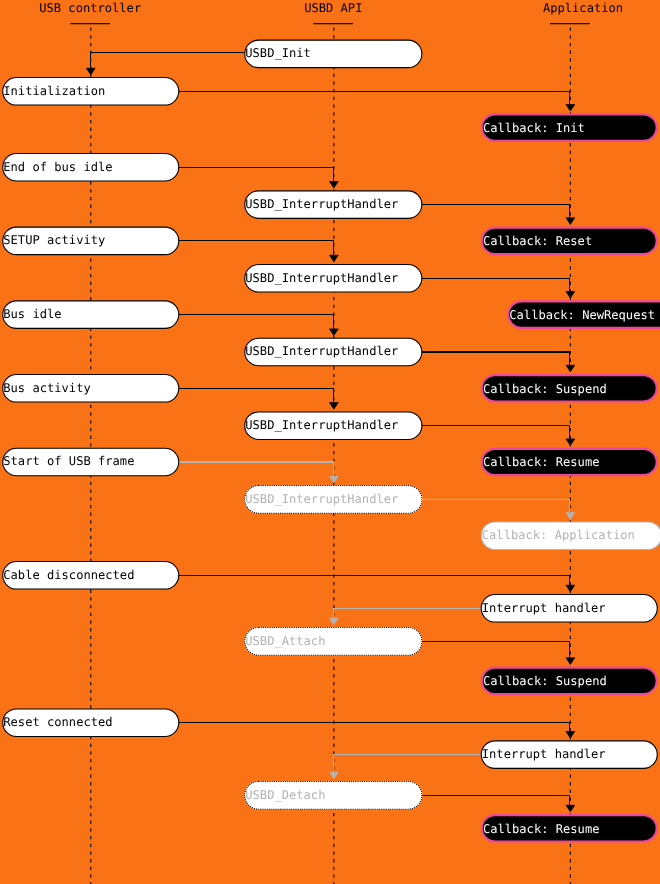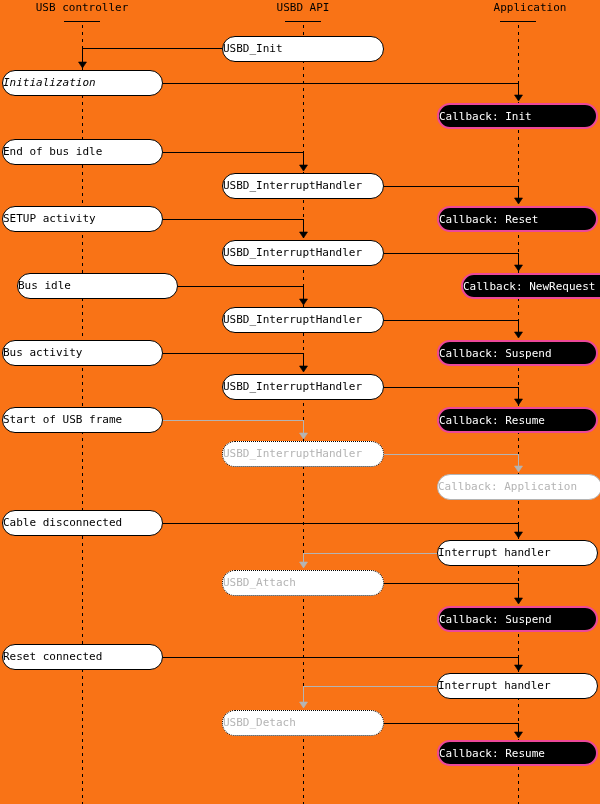--- a/index.html
+++ b/index.html
@@ -150,29 +150,29 @@
         <path d="M 299.5 702 L 303.5 708 L 307.5 702 Z" fill="#b4b4b4" stroke="#b4b4b4" stroke-width="0.6"></path>
       </g>
       <g>
         <polyline points="384,723 518,723 518,737" fill="none" stroke="#000000" stroke-width="1" shape-rendering="crispEdges"></polyline>
         <path d="M 514.5 732 L 518.5 738 L 522.5 732 Z" fill="#000000" stroke="#000000" stroke-width="0.6"></path>
       </g>
     </svg>
 
   <div id="nodes">
       <div class="node white" style="left: 222px; top: 36px; width: 162px;"><span>USBD_Init</span></div>
-      <div class="node white" style="left: 2px; top: 70px; width: 161px; font-style: italic;"><span>Initialization</span></div>
+      <div class="node white" style="left: 2px; top: 70px; width: 161px;"><span>Initialization</span></div>
       <div class="node black" style="left: 437px; top: 103px; width: 161px;"><span>Callback: Init</span></div>
       <div class="node white" style="left: 2px; top: 139px; width: 161px;"><span>End of bus idle</span></div>
       <div class="node white" style="left: 222px; top: 173px; width: 162px;"><span>USBD_InterruptHandler</span></div>
       <div class="node black" style="left: 437px; top: 206px; width: 161px;"><span>Callback: Reset</span></div>
       <div class="node white" style="left: 2px; top: 206px; width: 161px;"><span>SETUP activity</span></div>
       <div class="node white" style="left: 222px; top: 240px; width: 162px;"><span>USBD_InterruptHandler</span></div>
       <div class="node black" style="left: 461px; top: 273px; width: 161px;"><span>Callback: NewRequest</span></div>
-      <div class="node white" style="left: 17px; top: 273px; width: 161px;"><span>Bus idle</span></div>
+      <div class="node white" style="left: 2px; top: 273px; width: 161px;"><span>Bus idle</span></div>
       <div class="node white" style="left: 222px; top: 307px; width: 162px;"><span>USBD_InterruptHandler</span></div>
       <div class="node black" style="left: 437px; top: 340px; width: 161px;"><span>Callback: Suspend</span></div>
       <div class="node white" style="left: 2px; top: 340px; width: 161px;"><span>Bus activity</span></div>
       <div class="node white" style="left: 222px; top: 374px; width: 162px;"><span>USBD_InterruptHandler</span></div>
       <div class="node black" style="left: 437px; top: 407px; width: 161px;"><span>Callback: Resume</span></div>
       <div class="node white" style="left: 2px; top: 407px; width: 161px;"><span>Start of USB frame</span></div>
       <div class="node ghost" style="left: 222px; top: 441px; width: 162px;"><span>USBD_InterruptHandler</span></div>
       <div class="node ghost-gray" style="left: 437px; top: 474px; width: 165px;"><span>Callback: Application</span></div>
       <div class="node white" style="left: 2px; top: 510px; width: 161px;"><span>Cable disconnected</span></div>
       <div class="node white" style="left: 437px; top: 540px; width: 161px;"><span>Interrupt handler</span></div>

